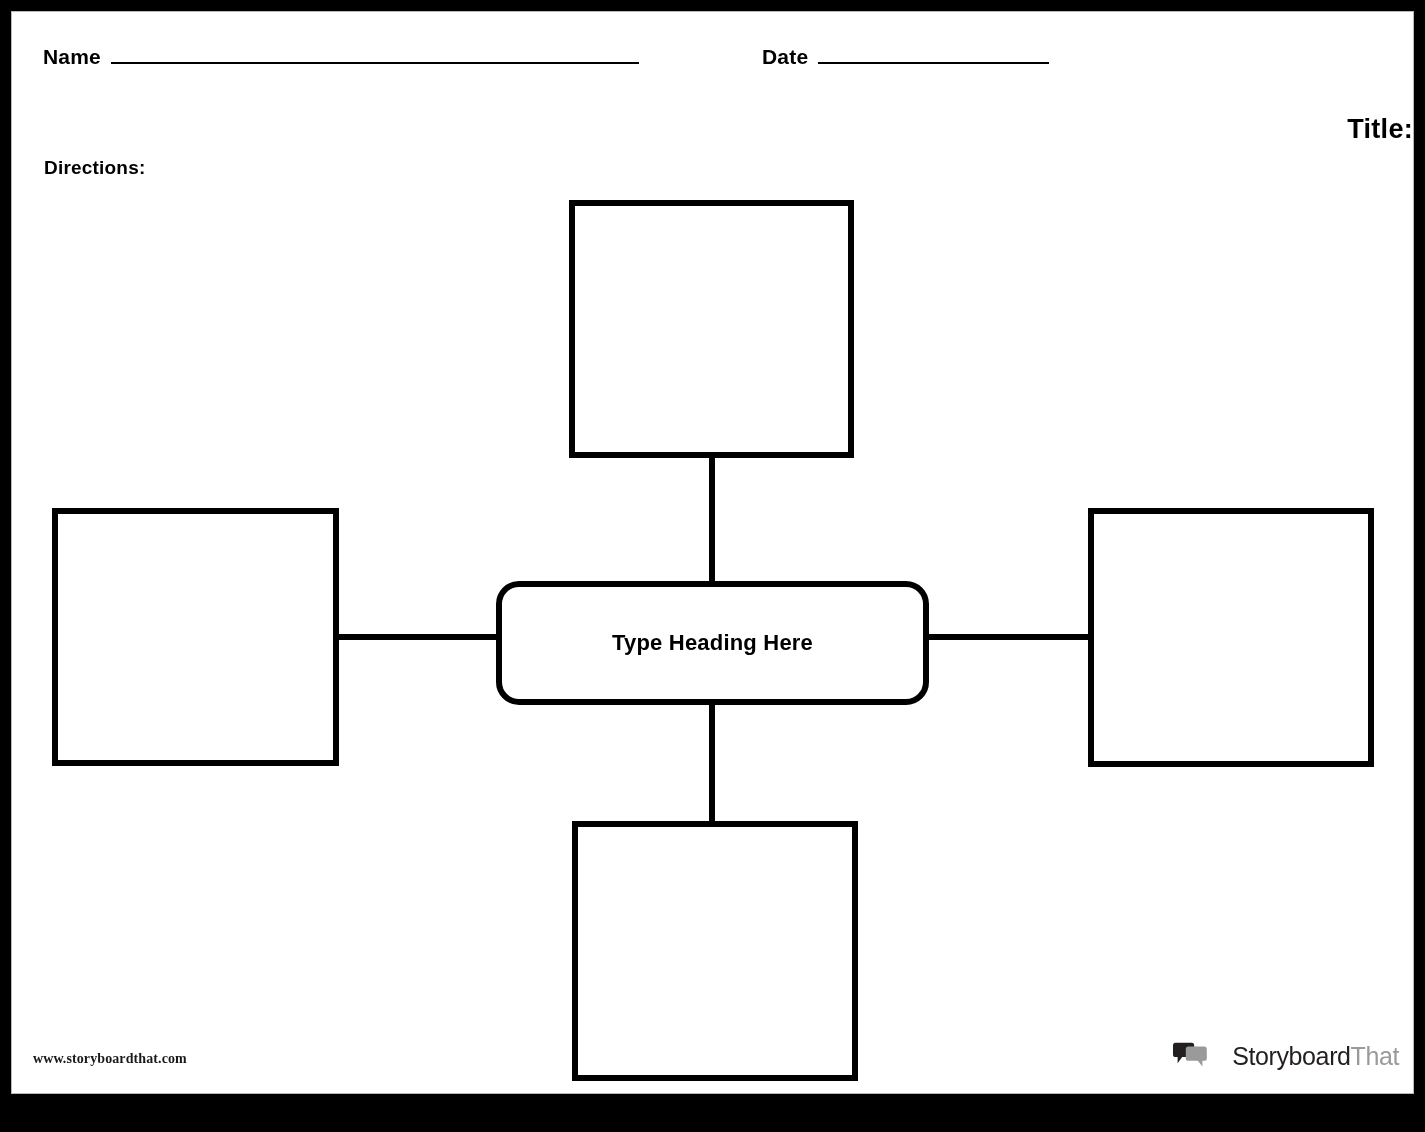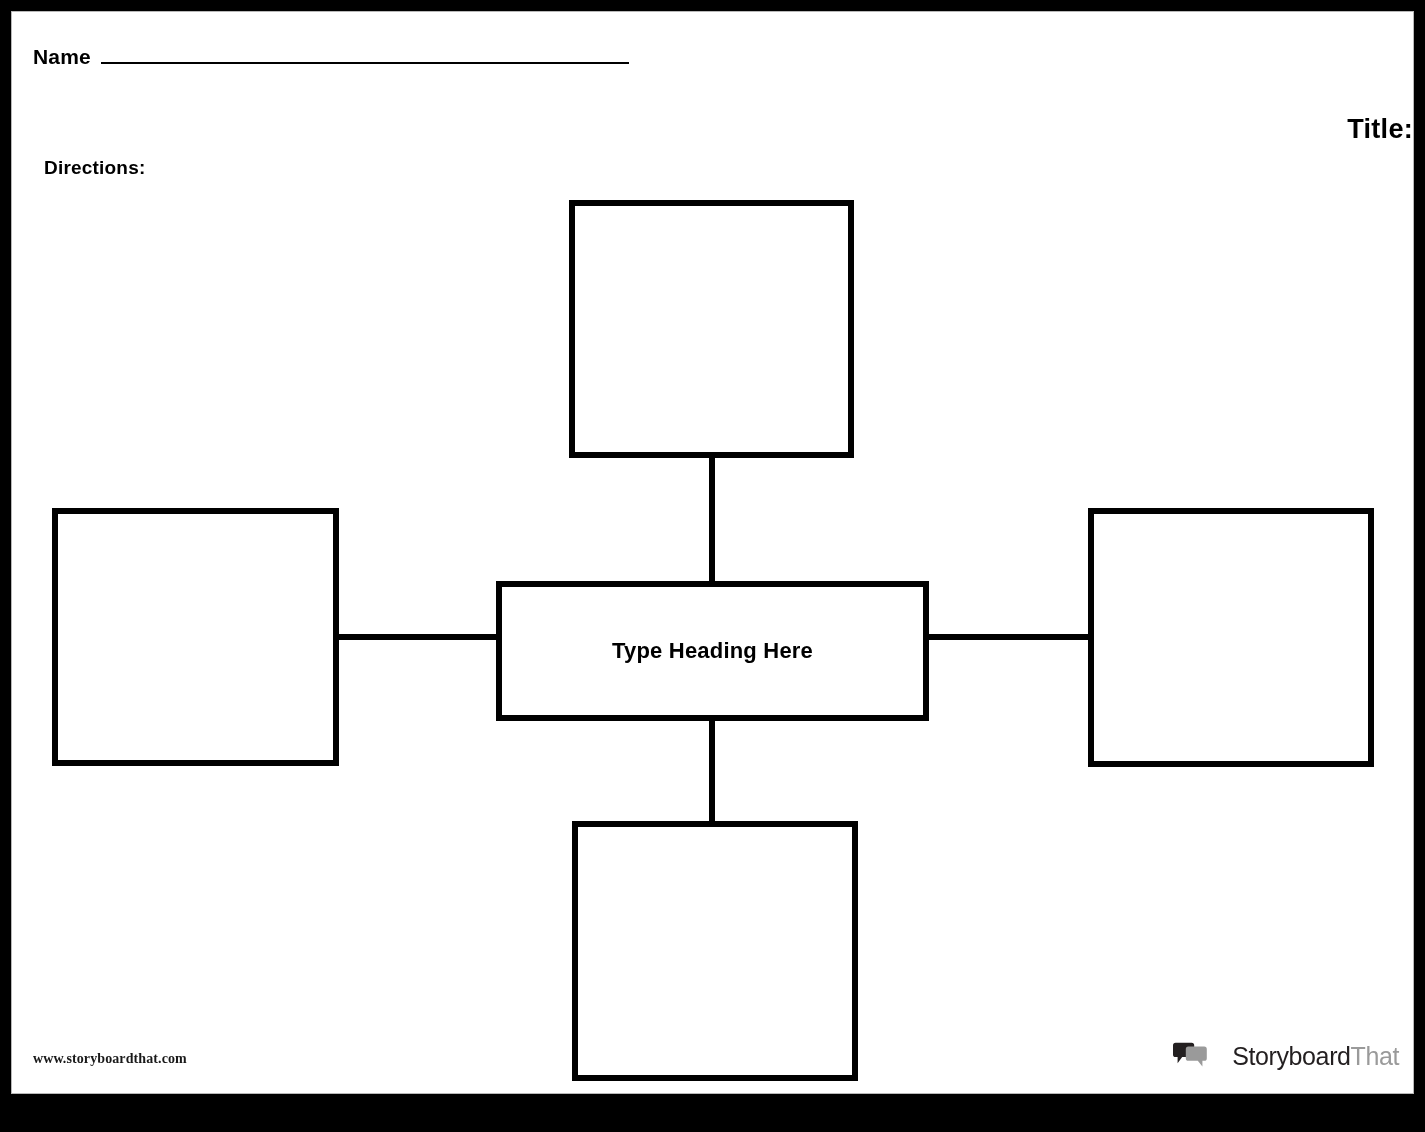--- a/index.html
+++ b/index.html
@@ -32,21 +32,21 @@
     height: 1083px;
     background: #ffffff;
     border: 1px solid #b8b8b8;
     box-sizing: border-box;
     overflow: hidden;
   }
 
   
   #header-row {
     position: absolute;
-    left: 0;
+    left: 10px;
     top: 0;
     width: 100%;
     height: 80px;
   }
   .field-group {
     position: absolute;
     display: flex;
     align-items: baseline;
     white-space: nowrap;
   }
@@ -114,21 +114,21 @@
   }
   .center-node-label {
     font-size: 22px;
     font-weight: 700;
     color: #000000;
     letter-spacing: 0.2px;
     text-align: center;
   }
   #node-top    { left: 557px; top: 188px;  width: 285px; height: 258px; }
   #node-left   { left: 40px;  top: 496px;  width: 287px; height: 258px; }
-  #node-center { left: 484px; top: 569px;  width: 433px; height: 140px; }
+  #node-center { left: 484px; top: 569px;  width: 433px; height: 124px; border-radius: 23px; }
   #node-right  { left: 1076px; top: 496px; width: 286px; height: 259px; }
   #node-bottom { left: 560px; top: 809px;  width: 286px; height: 260px; }
 
   .connector {
     position: absolute;
     background: #000000;
     z-index: 1;
   }
   #connector-top    { left: 697px;  top: 440px; width: 6px;   height: 135px; }
   #connector-bottom { left: 697px;  top: 676px; width: 6px;   height: 139px; }
@@ -166,20 +166,24 @@
 </head>
 <body>
 
 <div id="worksheet-page">
   <div id="page-sheet">
 
     <div id="header-row">
       <div class="field-group" id="name-field-group">
         <span class="field-label">Name</span>
         <span class="field-rule" id="name-rule"></span>
+      </div>
+      <div class="field-group" id="date-field-group">
+        <span class="field-label">Date</span>
+        <span class="field-rule" id="date-rule"></span>
       </div>
     </div>
 
     <div id="title-heading">Title:</div>
 
     <div id="directions-label">Directions:</div>
 
     <div id="diagram-area">
 
       <div class="connector" id="connector-top"></div>

